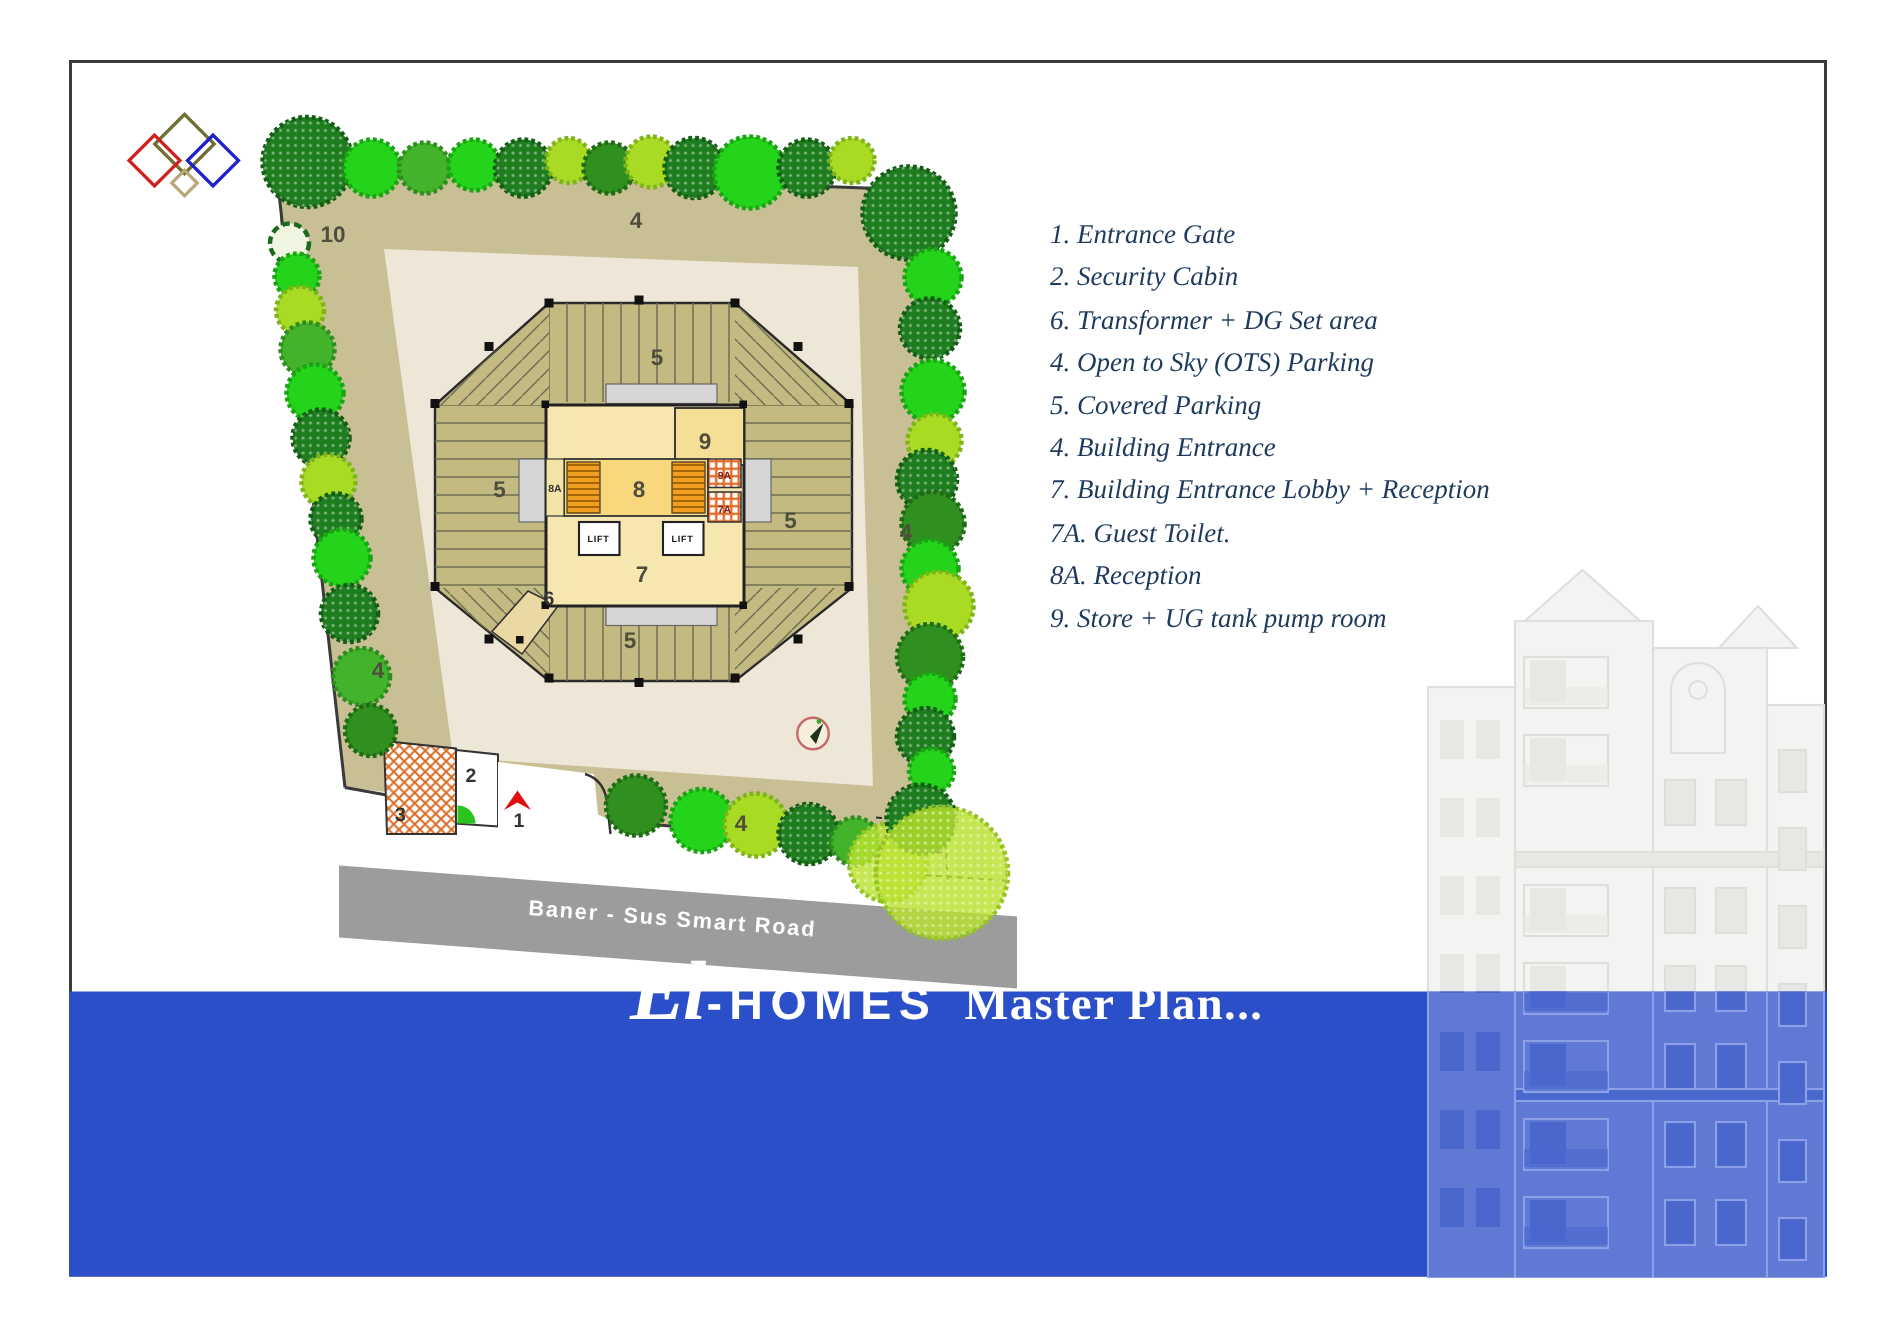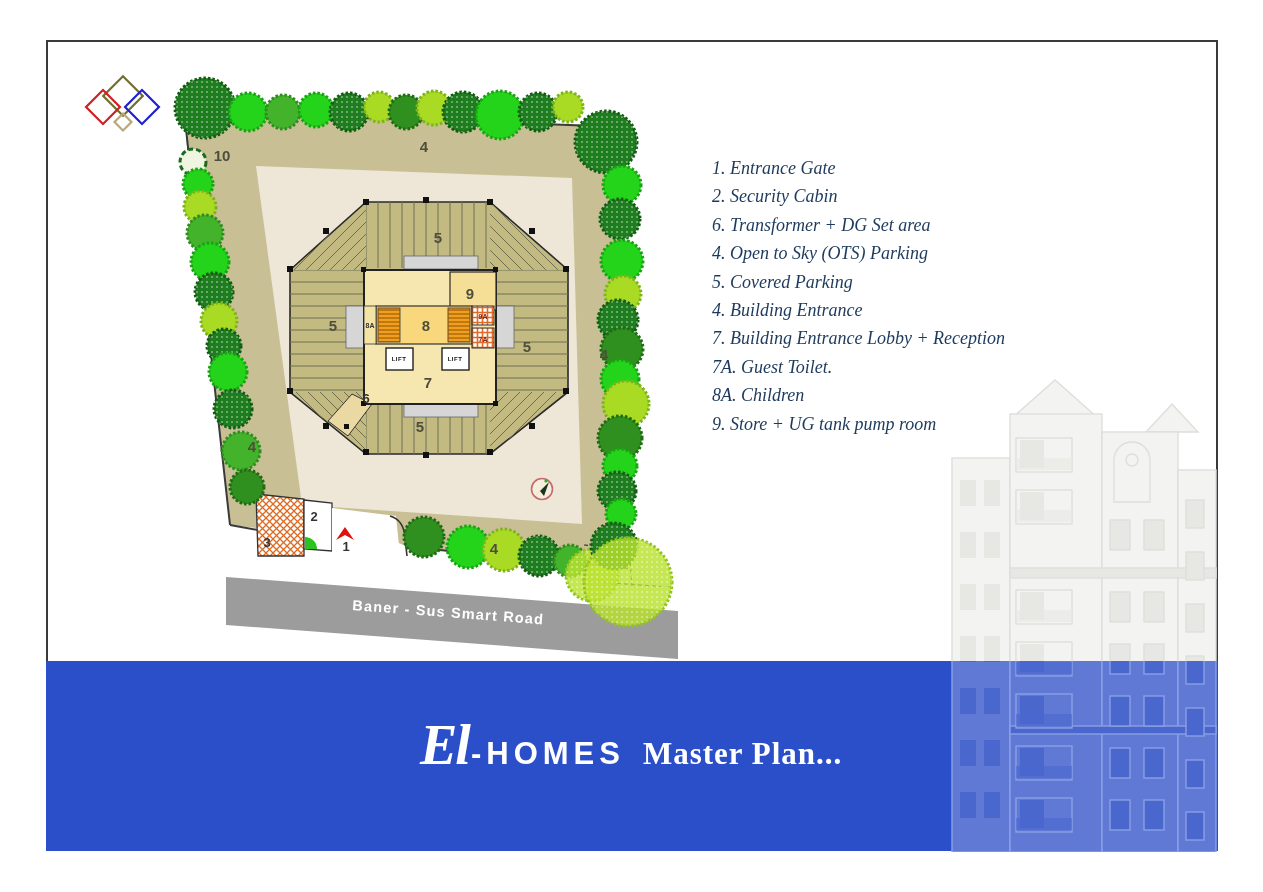--- a/index.html
+++ b/index.html
@@ -3,31 +3,31 @@
 <meta charset="utf-8">
 <style>
   html,body{margin:0;padding:0;background:#fff;}
   .canvas{position:relative;width:1263px;height:892px;background:#fff;overflow:hidden;
           font-family:"Liberation Sans",sans-serif;}
   .page-border{position:absolute;left:46px;top:40px;width:1168px;height:807px;
                border:2px solid #3a3a3a;background:#fff;z-index:0;}
   .banner{position:absolute;left:46px;top:661px;width:1172px;height:190px;
           background:#2b4fc8;z-index:1;}
   .banner-text{position:absolute;left:420px;top:661px;height:190px;z-index:4;
-               display:flex;align-items:baseline;padding-top:84px;box-sizing:border-box;color:#fff;}
+               display:flex;align-items:baseline;box-sizing:border-box;color:#fff;}
   .banner-el{font-family:"Liberation Serif",serif;font-style:italic;font-weight:bold;
              font-size:56px;line-height:0;letter-spacing:-2px;}
   .banner-homes{font-family:"Liberation Sans",sans-serif;font-weight:bold;font-size:31px;
                 letter-spacing:5px;line-height:0;margin-left:2px;}
   .banner-title{font-family:"Liberation Serif",serif;font-weight:bold;font-size:31px;
                 line-height:0;margin-left:18px;letter-spacing:1px;}
   .legend{position:absolute;left:700px;top:142px;width:330px;z-index:5;
           font-family:"Liberation Serif",serif;font-style:italic;font-size:18px;
           color:#1d3a5c;}
-  .legend ol{list-style:none;margin:12px;padding:0;}
+  .legend ol{list-style:none;margin:0;padding:0;}
   .legend li{line-height:28.4px;white-space:nowrap;}
   .watermark{position:absolute;left:950px;top:340px;width:268px;height:512px;z-index:2;}
   .watermark svg{position:absolute;left:0;top:0;}
   .bw1{--bw:#f3f3f1;--bs:#dededc;--ba:#e7e7e4;clip-path:inset(0 0 191px 0);}
   .bw2{--bw:#6079d4;--bs:#8ba0e6;--ba:#4a67ce;clip-path:inset(321px 0 0 0);}
   .plan{position:absolute;left:0;top:0;z-index:3;pointer-events:none;}
   
   .pl{font-weight:bold;fill:#4e4e3c;font-size:15px;text-anchor:middle;}
   .pn{font-weight:bold;fill:#333;font-size:13px;text-anchor:middle;}
   .ps{font-weight:bold;fill:#333;font-size:7px;text-anchor:middle;}
@@ -359,21 +359,21 @@
   <div class="legend">
     <ol>
       <li>1. Entrance Gate</li>
       <li>2. Security Cabin</li>
       <li>6. Transformer + DG Set area</li>
       <li>4. Open to Sky (OTS) Parking</li>
       <li>5. Covered Parking</li>
       <li>4. Building Entrance</li>
       <li>7. Building Entrance Lobby + Reception</li>
       <li>7A. Guest Toilet.</li>
-      <li>8A. Children</li>
+      <li>8A. Reception</li>
       <li>9. Store + UG tank pump room</li>
     </ol>
   </div>
 
   <div class="banner-text">
     <span class="banner-el">El</span>
     <span class="banner-homes">-HOMES</span>
     <span class="banner-title">Master Plan...</span>
   </div>
 

